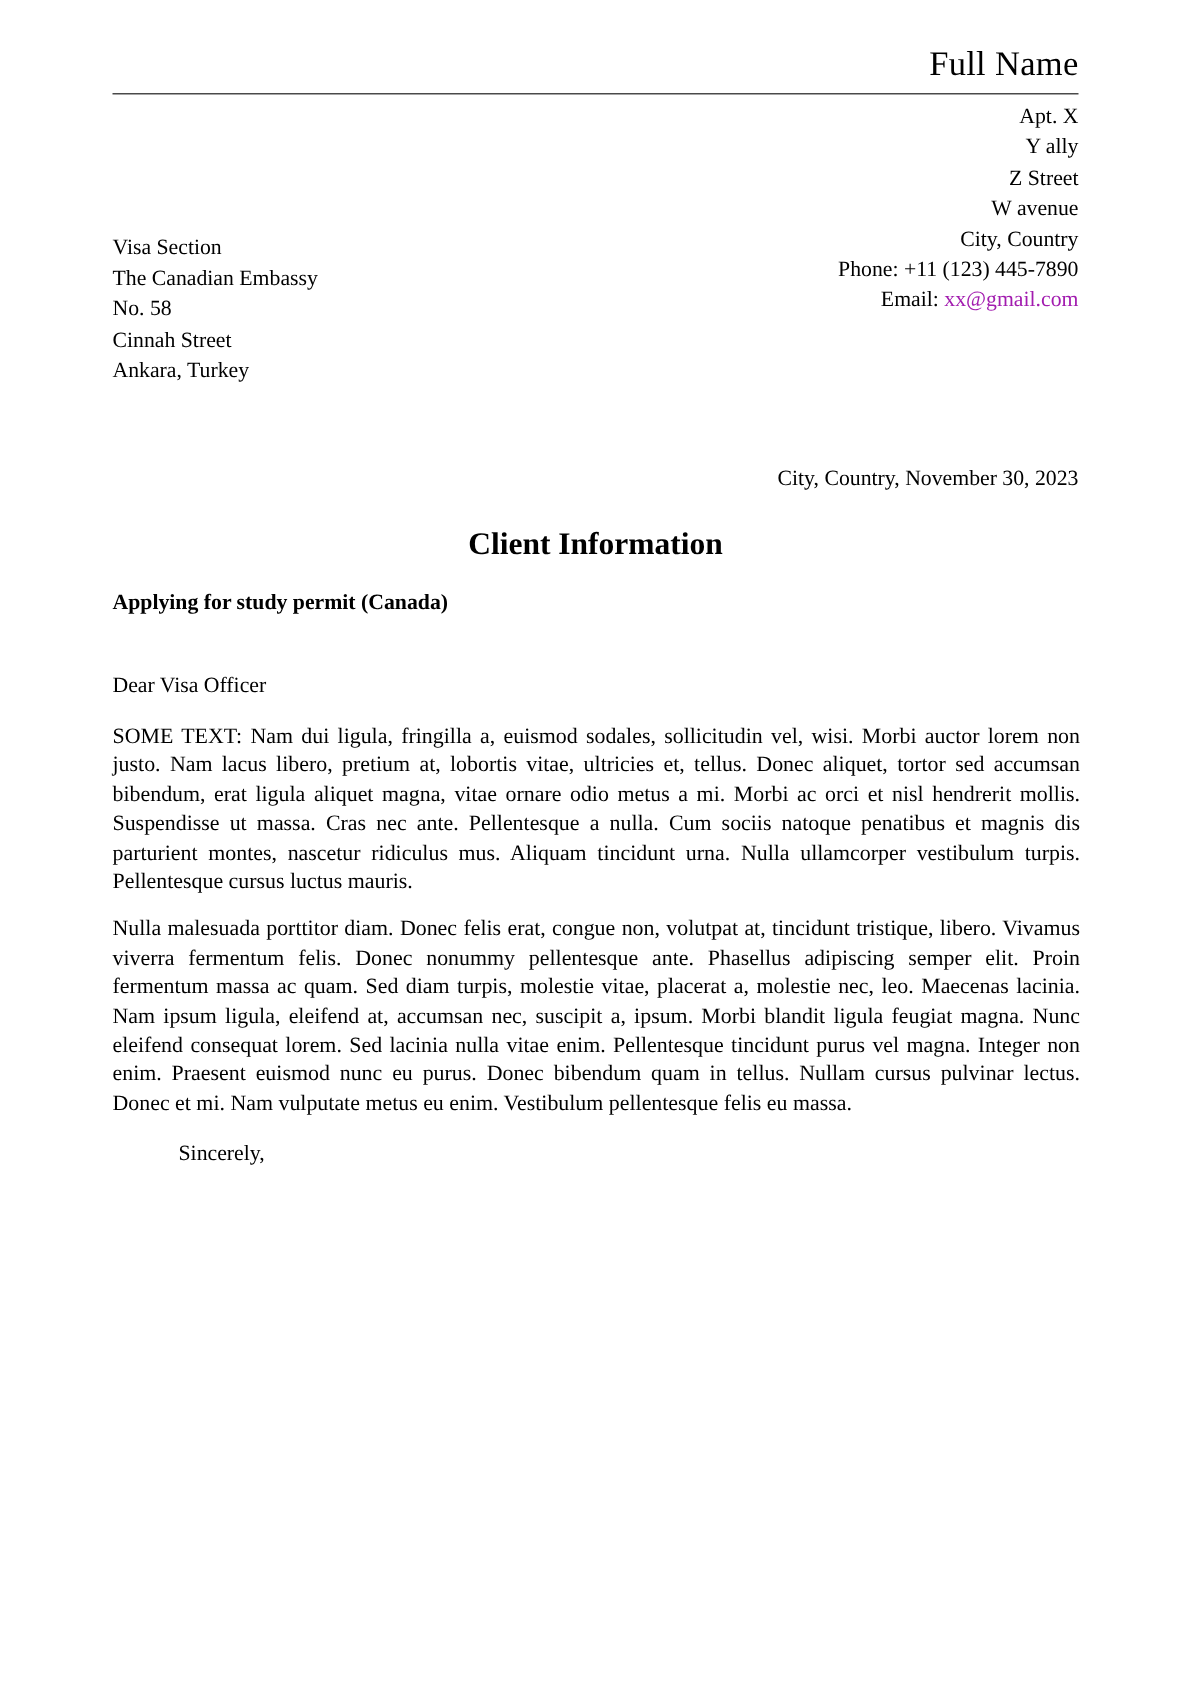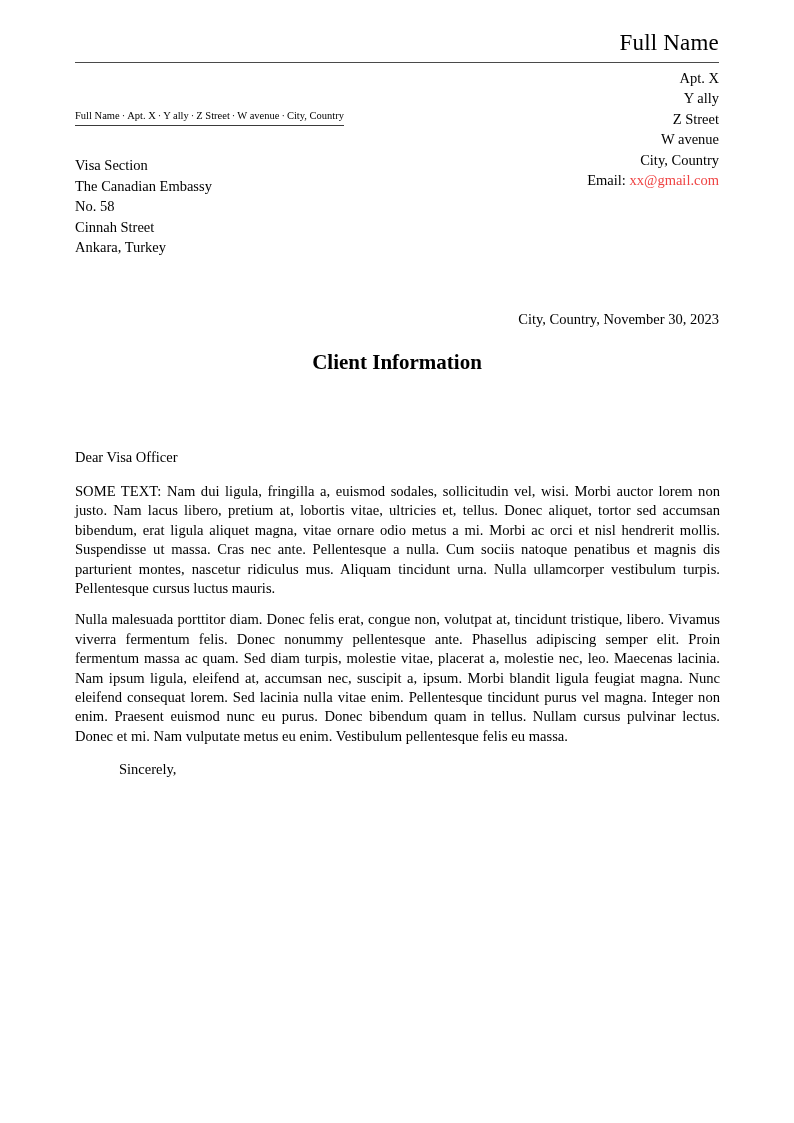--- a/index.html
+++ b/index.html
@@ -151,39 +151,38 @@
     <div class="letterhead-name">Full Name</div>
     <div class="header-rule"></div>
   </div>
 
   <div class="sender-block">
     <div>Apt. X</div>
     <div>Y ally</div>
     <div>Z Street</div>
     <div>W avenue</div>
     <div>City, Country</div>
-    <div><span>Email:</span> <a class="email-link" href="#" style="color: #ef4444;">xx@gmail.com</a></div>
+    <div><span>Phone:</span> <span>+11 (123) 445-7890</span></div>
+    <div><span>Email:</span> <a class="email-link" href="#" style="color: #a21caf;">xx@gmail.com</a></div>
   </div>
 
-  <div class="return-address">
-    <span>Full Name</span><span class="sep">·</span><span>Apt. X</span><span class="sep">·</span><span>Y ally</span><span class="sep">·</span><span>Z Street</span><span class="sep">·</span><span>W avenue</span><span class="sep">·</span><span>City, Country</span>
-  </div>
 
   <div class="recipient-block">
     <div>Visa Section</div>
     <div>The Canadian Embassy</div>
     <div>No. 58</div>
     <div>Cinnah Street</div>
     <div>Ankara, Turkey</div>
   </div>
 
   <div class="date-line">City, Country, November 30, 2023</div>
 
   <div class="doc-title">Client Information</div>
 
+  <div class="subject-line">Applying for study permit (Canada)</div>
 
   <div class="salutation">Dear Visa Officer</div>
 
   <div class="body-text">
     <p>SOME TEXT: Nam dui ligula, fringilla a, euismod sodales, sollicitudin vel, wisi. Morbi auctor lorem non justo. Nam lacus libero, pretium at, lobortis vitae, ultricies et, tellus. Donec aliquet, tortor sed accumsan bibendum, erat ligula aliquet magna, vitae ornare odio metus a mi. Morbi ac orci et nisl hendrerit mollis. Suspendisse ut massa. Cras nec ante. Pellentesque a nulla. Cum sociis natoque penatibus et magnis dis parturient montes, nascetur ridiculus mus. Aliquam tincidunt urna. Nulla ullamcorper vestibulum turpis. Pellentesque cursus luctus mauris.</p>
     <p>Nulla malesuada porttitor diam. Donec felis erat, congue non, volutpat at, tincidunt tristique, libero. Vivamus viverra fermentum felis. Donec nonummy pellentesque ante. Phasellus adipiscing semper elit. Proin fermentum massa ac quam. Sed diam turpis, molestie vitae, placerat a, molestie nec, leo. Maecenas lacinia. Nam ipsum ligula, eleifend at, accumsan nec, suscipit a, ipsum. Morbi blandit ligula feugiat magna. Nunc eleifend consequat lorem. Sed lacinia nulla vitae enim. Pellentesque tincidunt purus vel magna. Integer non enim. Praesent euismod nunc eu purus. Donec bibendum quam in tellus. Nullam cursus pulvinar lectus. Donec et mi. Nam vulputate metus eu enim. Vestibulum pellentesque felis eu massa.</p>
   </div>
 
   <div class="closing">Sincerely,</div>
 

